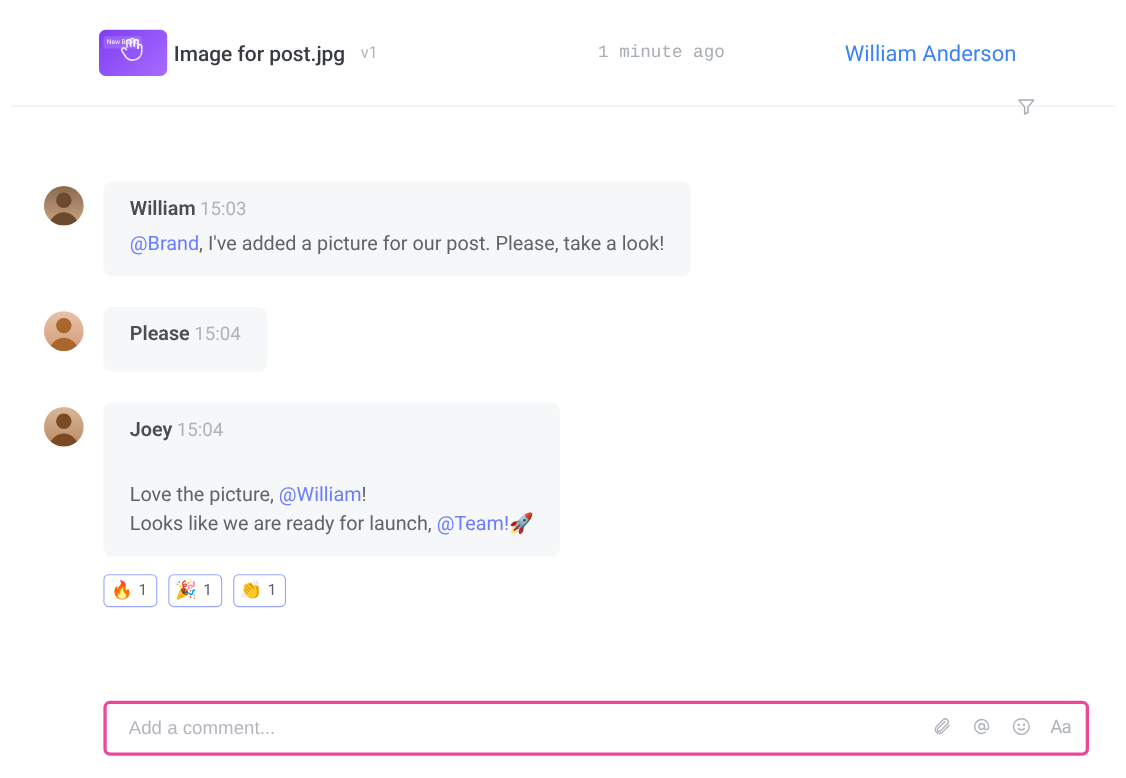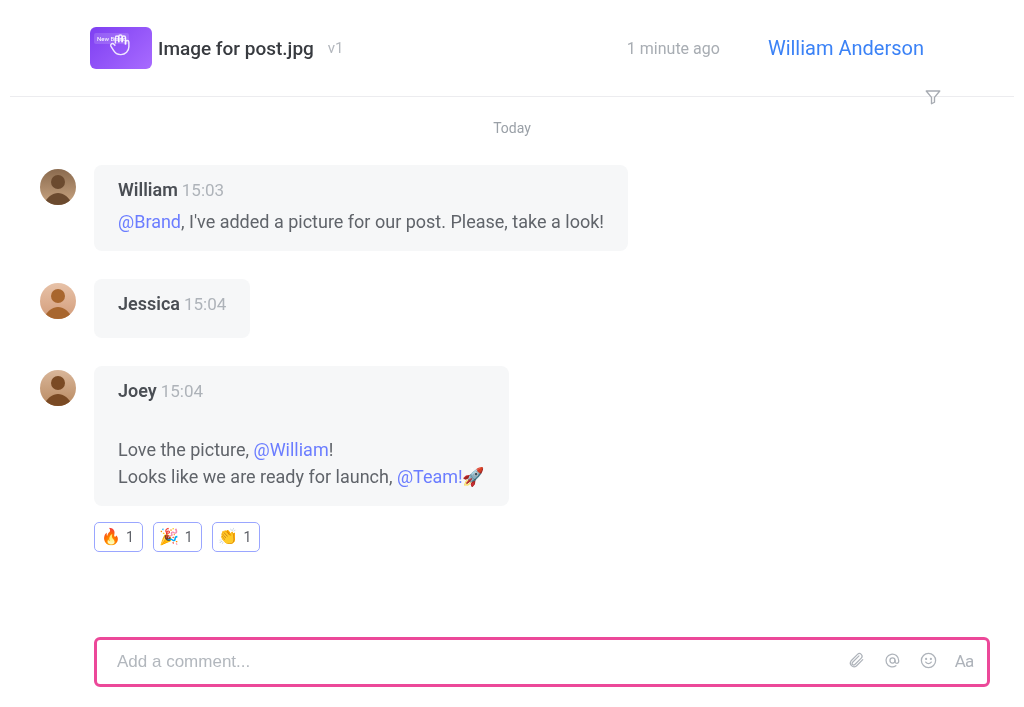--- a/index.html
+++ b/index.html
@@ -59,21 +59,22 @@
   }
   .file-version {
     font-size: 15px;
     color: #b3b7bd;
     margin-left: 8px;
   }
   .file-spacer { flex: 1; }
   .file-time {
     font-size: 16px;
     color: #a8adb3;
-    margin-right: 42px;
+    margin-right: 103px;
+    font-family: Liberation Mono, monospace;
   }
   .file-owner {
     font-size: 20px;
     color: #3b82f6;
     margin-right: 10px;
   }
 
   .divider {
     position: absolute;
     left: 10px; right: 10px;
@@ -250,21 +251,20 @@
   <div class="divider"></div>
 
   <div class="filter-btn">
     <span>
       <svg width="18" height="18" viewBox="0 0 24 24" fill="none" stroke="currentColor" stroke-width="1.8" stroke-linecap="round" stroke-linejoin="round">
         <polygon points="3 4 21 4 14 12.5 14 19 10 21 10 12.5 3 4"></polygon>
       </svg>
     </span>
   </div>
 
-  <div class="today-sep">Today</div>
 
   <div class="comments">
 
     <div class="comment">
       <div class="avatar" style="background:linear-gradient(#8a6a4e,#c9a582)">
         <svg viewBox="0 0 36 36">
             <circle cx="18" cy="13" r="7" fill="#6b4a2f"></circle>
             <path d="M4 36c2-8 9-12 14-12s12 4 14 12z" fill="#6b4a2f"></path>
           </svg>
       </div>
@@ -284,21 +284,21 @@
     <div class="comment">
       <div class="avatar" style="background:linear-gradient(#e7c2a8,#d39c7a)">
         <svg viewBox="0 0 36 36">
             <circle cx="18" cy="13" r="7" fill="#a8662e"></circle>
             <path d="M4 36c2-8 9-12 14-12s12 4 14 12z" fill="#a8662e"></path>
           </svg>
       </div>
       <div class="msgwrap">
         <div class="bubble">
           <div class="bubble-head">
-            <span class="author">Jessica</span>
+            <span class="author">Please</span>
             <span class="time">15:04</span>
           </div>
         </div>
       </div>
     </div>
 
     <div class="comment">
       <div class="avatar" style="background:linear-gradient(#d9b699,#b98a62)">
         <svg viewBox="0 0 36 36">
             <circle cx="18" cy="13" r="7" fill="#7a4a24"></circle>

